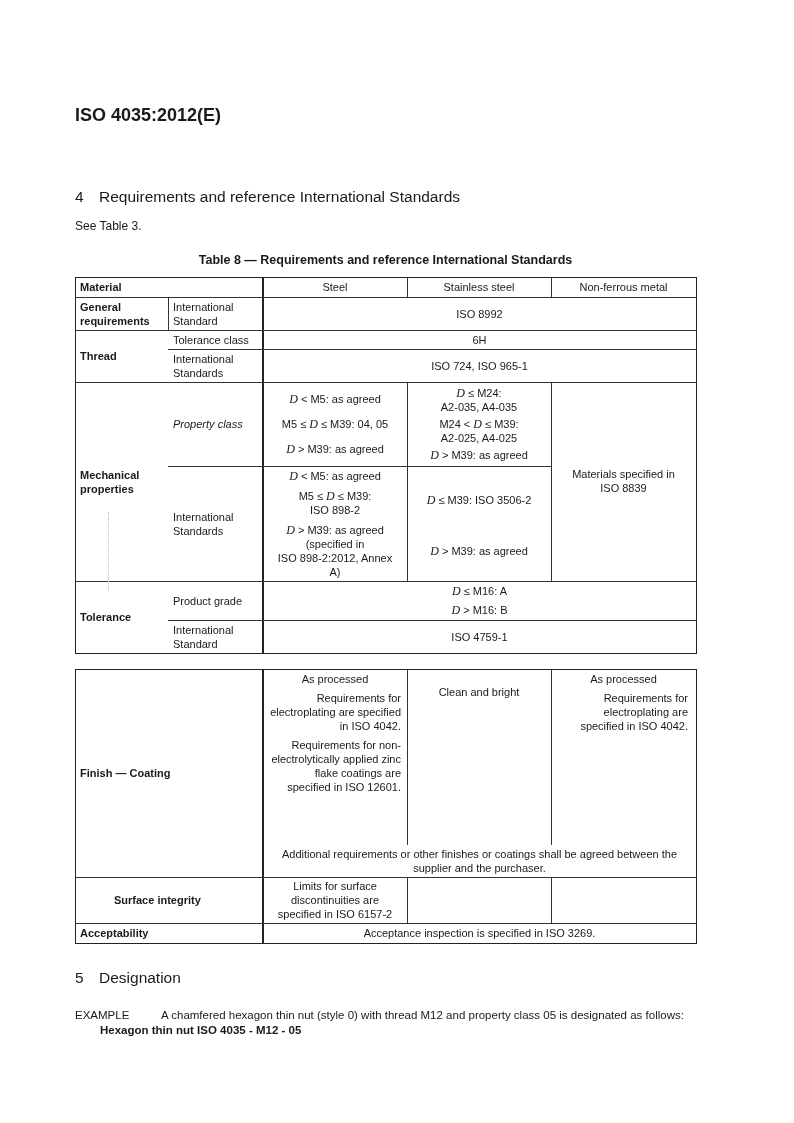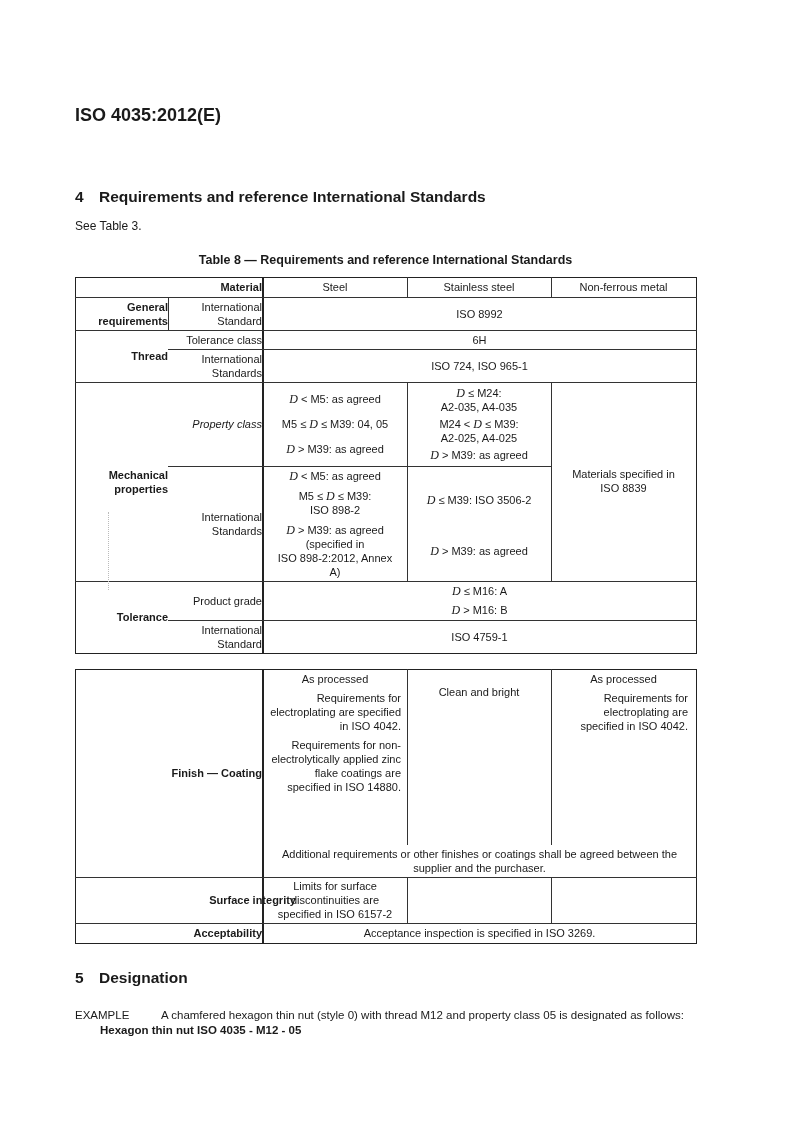--- a/index.html
+++ b/index.html
@@ -1,41 +1,41 @@
 <!DOCTYPE html>
 <html><head>
 <meta charset="utf-8">
 <style>
   html, body { margin: 0; padding: 0; background: #ffffff; }
   body { width: 794px; height: 1123px; position: relative; overflow: hidden;
          font-family: "Liberation Sans", sans-serif; color: #1a1a1a; }
   .abs { position: absolute; }
   .doc-id { left: 75px; top: 105px; font-size: 18px; font-weight: bold; }
-  .h1 { font-size: 15.5px; font-weight: bold; }
+  .h1 { font-size: 15.5px; font-weight: normal; }
   .h1 .num { display: inline-block; width: 24px; }
   .sec4 { left: 75px; top: 188px; }
   .see { left: 75px; top: 219px; font-size: 12px; }
   .caption { left: 75px; width: 621px; top: 253px; text-align: center; font-size: 12.5px; font-weight: bold; }
   .sec5 { left: 75px; top: 969px; }
   .example { left: 75px; top: 999px; font-size: 11.5px; }
   .example .ex-label { display: inline-block; width: 86px; margin-top: 10px; }
   .designation { left: 100px; top: 1024px; font-size: 11.5px; font-weight: bold; }
 
   
   .tbl { position: absolute; border: 1.6px solid #222; box-sizing: border-box; }
   .t1 { left: 75px; top: 277px; width: 622px; height: 377px; }
   .t2 { left: 75px; top: 669px; width: 622px; height: 275px; }
   .ln { position: absolute; background: #333; }
   .h { height: 1px; }
   .v { width: 1px; }
   .vb { width: 1.6px; background: #222; }
   .cell { position: absolute; box-sizing: border-box; font-size: 11px; line-height: 14px;
           display: flex; flex-direction: column; justify-content: center; }
   .c { text-align: center; align-items: center; }
-  .l { text-align: right; padding-left: 5px; }
+  .l { text-align: left; padding-left: 5px; }
   .b { font-weight: bold; }
   .cell p { margin: 0; }
   .gap { margin-top: 5px !important; text-align: right; }
   .D { font-family: "Liberation Serif", serif; font-style: italic; font-size: 12px; }
   .dotline { position: absolute; left: 108px; top: 512px; width: 0; height: 78px;
              border-left: 1px dotted #bbb; }
 </style>
 </head>
 <body>
 
@@ -123,21 +123,21 @@
 <div class="ln v" style="left:551px;top:669px;height:176px;"></div>
 <div class="ln v" style="left:407px;top:877px;height:46px;"></div>
 <div class="ln v" style="left:551px;top:877px;height:46px;"></div>
 <div class="ln h" style="left:75px;top:877px;width:622px;"></div>
 <div class="ln h" style="left:75px;top:923px;width:622px;"></div>
 
 <div class="cell l b" style="left:75px;top:669px;width:187px;height:208px;">Finish — Coating</div>
 <div class="cell c" style="left:263px;top:669px;width:144px;height:176px;justify-content:flex-start;padding:3px 6px 0;">
   <p>As processed</p>
   <p class="gap">Requirements for electroplating are specified in ISO 4042.</p>
-  <p class="gap">Requirements for non-electrolytically applied zinc flake coatings are specified in ISO 14880.</p>
+  <p class="gap">Requirements for non-electrolytically applied zinc flake coatings are specified in ISO 12601.</p>
 </div>
 <div class="cell c" style="left:407px;top:669px;width:144px;height:80px;justify-content:flex-start;padding:16px 3px 0;">
   <p>Clean and bright</p>
 </div>
 <div class="cell c" style="left:551px;top:669px;width:145px;height:80px;justify-content:flex-start;padding:3px 8px 0;">
   <p>As processed</p>
   <p class="gap">Requirements for electroplating are specified in ISO 4042.</p>
 </div>
 <div class="cell c" style="left:263px;top:845px;width:433px;height:32px;padding:0 4px;">Additional requirements or other finishes or coatings shall be agreed between the supplier and the purchaser.</div>
 

